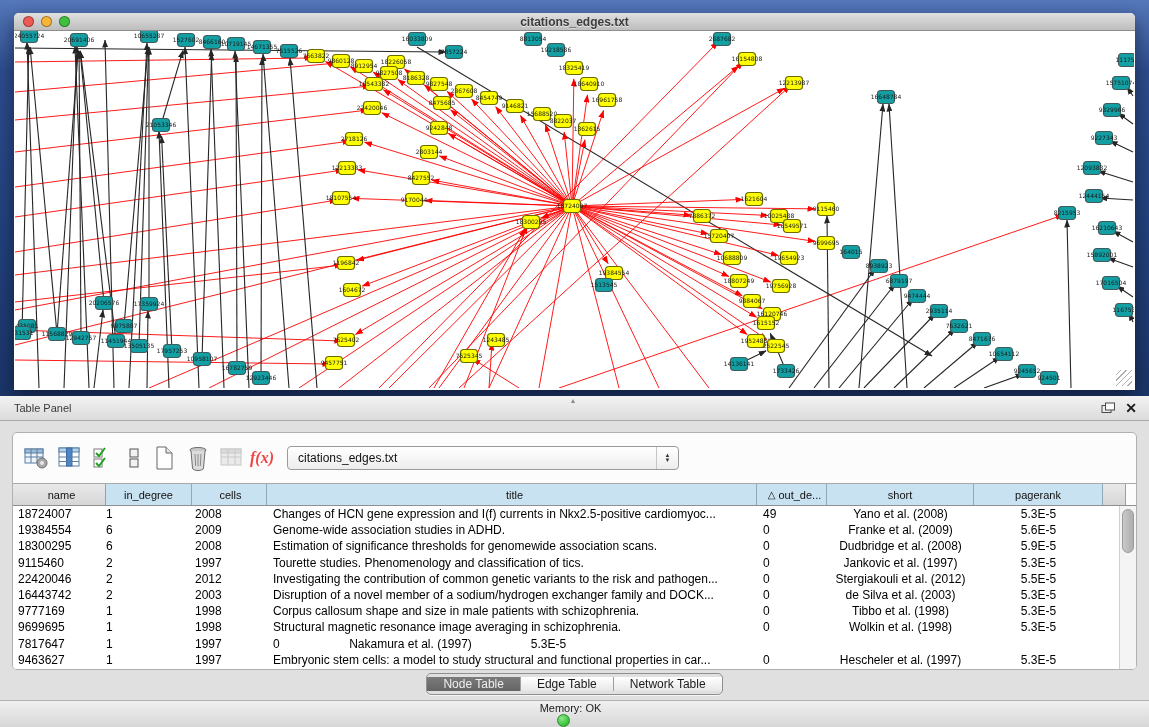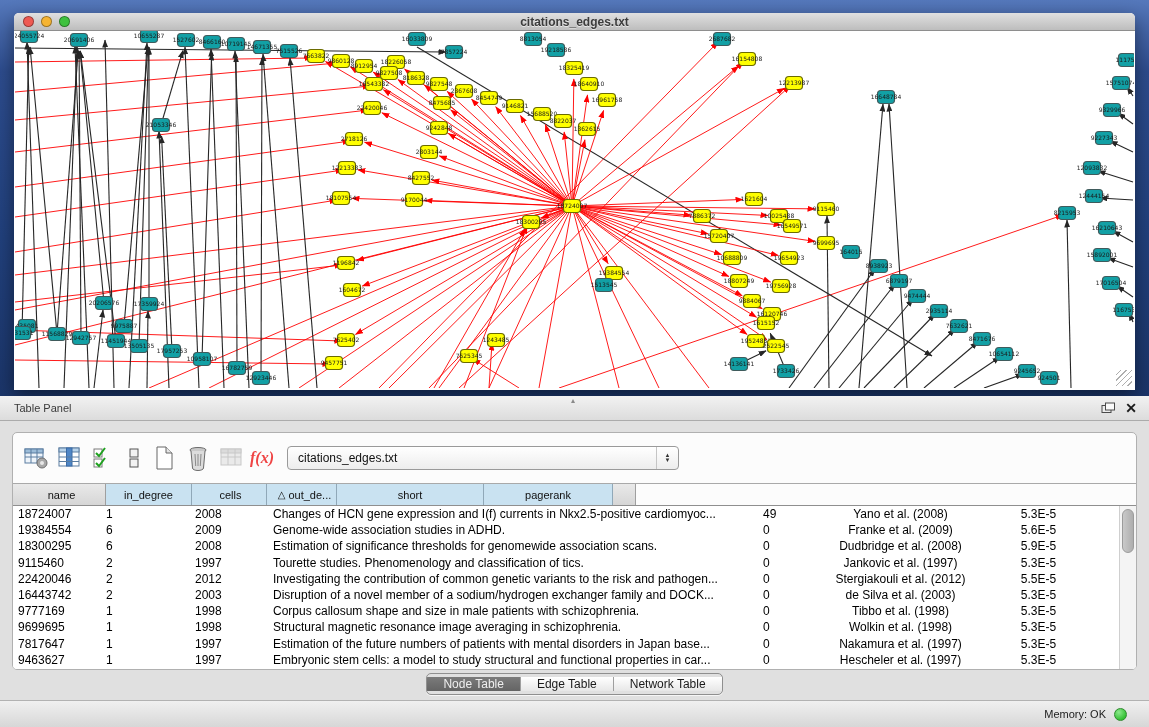--- a/index.html
+++ b/index.html
@@ -70,21 +70,21 @@
   .tabbar { position:absolute; left:0; top:252px; width:1149px; height:24px; display:flex; justify-content:center; }
   .segmented { display:flex; height:22px; border:1px solid #8f8f8f; border-radius:5px; overflow:hidden;
     box-shadow:0 1px 0 rgba(255,255,255,.7);align-items:center; }
   .segment { padding:0 16px; font-size:12px; display:flex; align-items:center;
     background:linear-gradient(180deg,#ffffff,#e7e7e7); color:#1a1a1a; border-right:1px solid #9f9f9f; }
   .segment:last-child { border-right:none; }
   .segment.selected { background:linear-gradient(180deg,#7b7b7b,#646464); color:#efefef; }
 
   .statusbar { position:absolute; left:0; top:700px; width:1149px; height:27px;
     background:linear-gradient(180deg,#f0f0f0,#d7d7d7); border-top:1px solid #b2b2b2;
-    display:flex; align-items:center; justify-content:flex-end; }
+    display:flex; align-items:center; justify-content:flex-end;flex-direction:column; }
   .mem-label { font-size:11px; color:#222; margin-right:8px; }
   .mem-dot { width:13px; height:13px; border-radius:50%; margin-right:22px;
     background:radial-gradient(circle at 35% 30%, #8ce98c, #35c135 70%); border:1px solid #2e8b2e; }
 </style>
 </head>
 <body>
 
 <div class="desktop">
   <div class="net-window">
     <div class="titlebar">
@@ -548,20 +548,23 @@
     <div class="tbl-header" id="tbl-header">
         <div class="hcell col-0 gray">
           <span>name</span>
         </div>
         <div class="hcell col-1">
           <span>in_degree</span>
         </div>
         <div class="hcell col-2">
           <span>cells</span>
         </div>
+        <div class="hcell col-3">
+          <span>title</span>
+        </div>
         <div class="hcell col-4">
           <span class="sorticon">△</span>
           <span>out_de...</span>
         </div>
         <div class="hcell col-5">
           <span>short</span>
         </div>
         <div class="hcell col-6">
           <span>pagerank</span>
         </div>
@@ -639,21 +642,20 @@
           <div class="tcell col-2">1998</div>
           <div class="tcell col-3">Structural magnetic resonance image averaging in schizophrenia.</div>
           <div class="tcell col-4">0</div>
           <div class="tcell col-5">Wolkin et al. (1998)</div>
           <div class="tcell col-6">5.3E-5</div>
         </div>
         <div class="trow">
           <div class="tcell col-0">7817647</div>
           <div class="tcell col-1">1</div>
           <div class="tcell col-2">1997</div>
-          <div class="tcell col-3">Estimation of the future numbers of patients with mental disorders in Japan base...</div>
           <div class="tcell col-4">0</div>
           <div class="tcell col-5">Nakamura et al. (1997)</div>
           <div class="tcell col-6">5.3E-5</div>
         </div>
         <div class="trow">
           <div class="tcell col-0">9463627</div>
           <div class="tcell col-1">1</div>
           <div class="tcell col-2">1997</div>
           <div class="tcell col-3">Embryonic stem cells: a model to study structural and functional properties in car...</div>
           <div class="tcell col-4">0</div>

